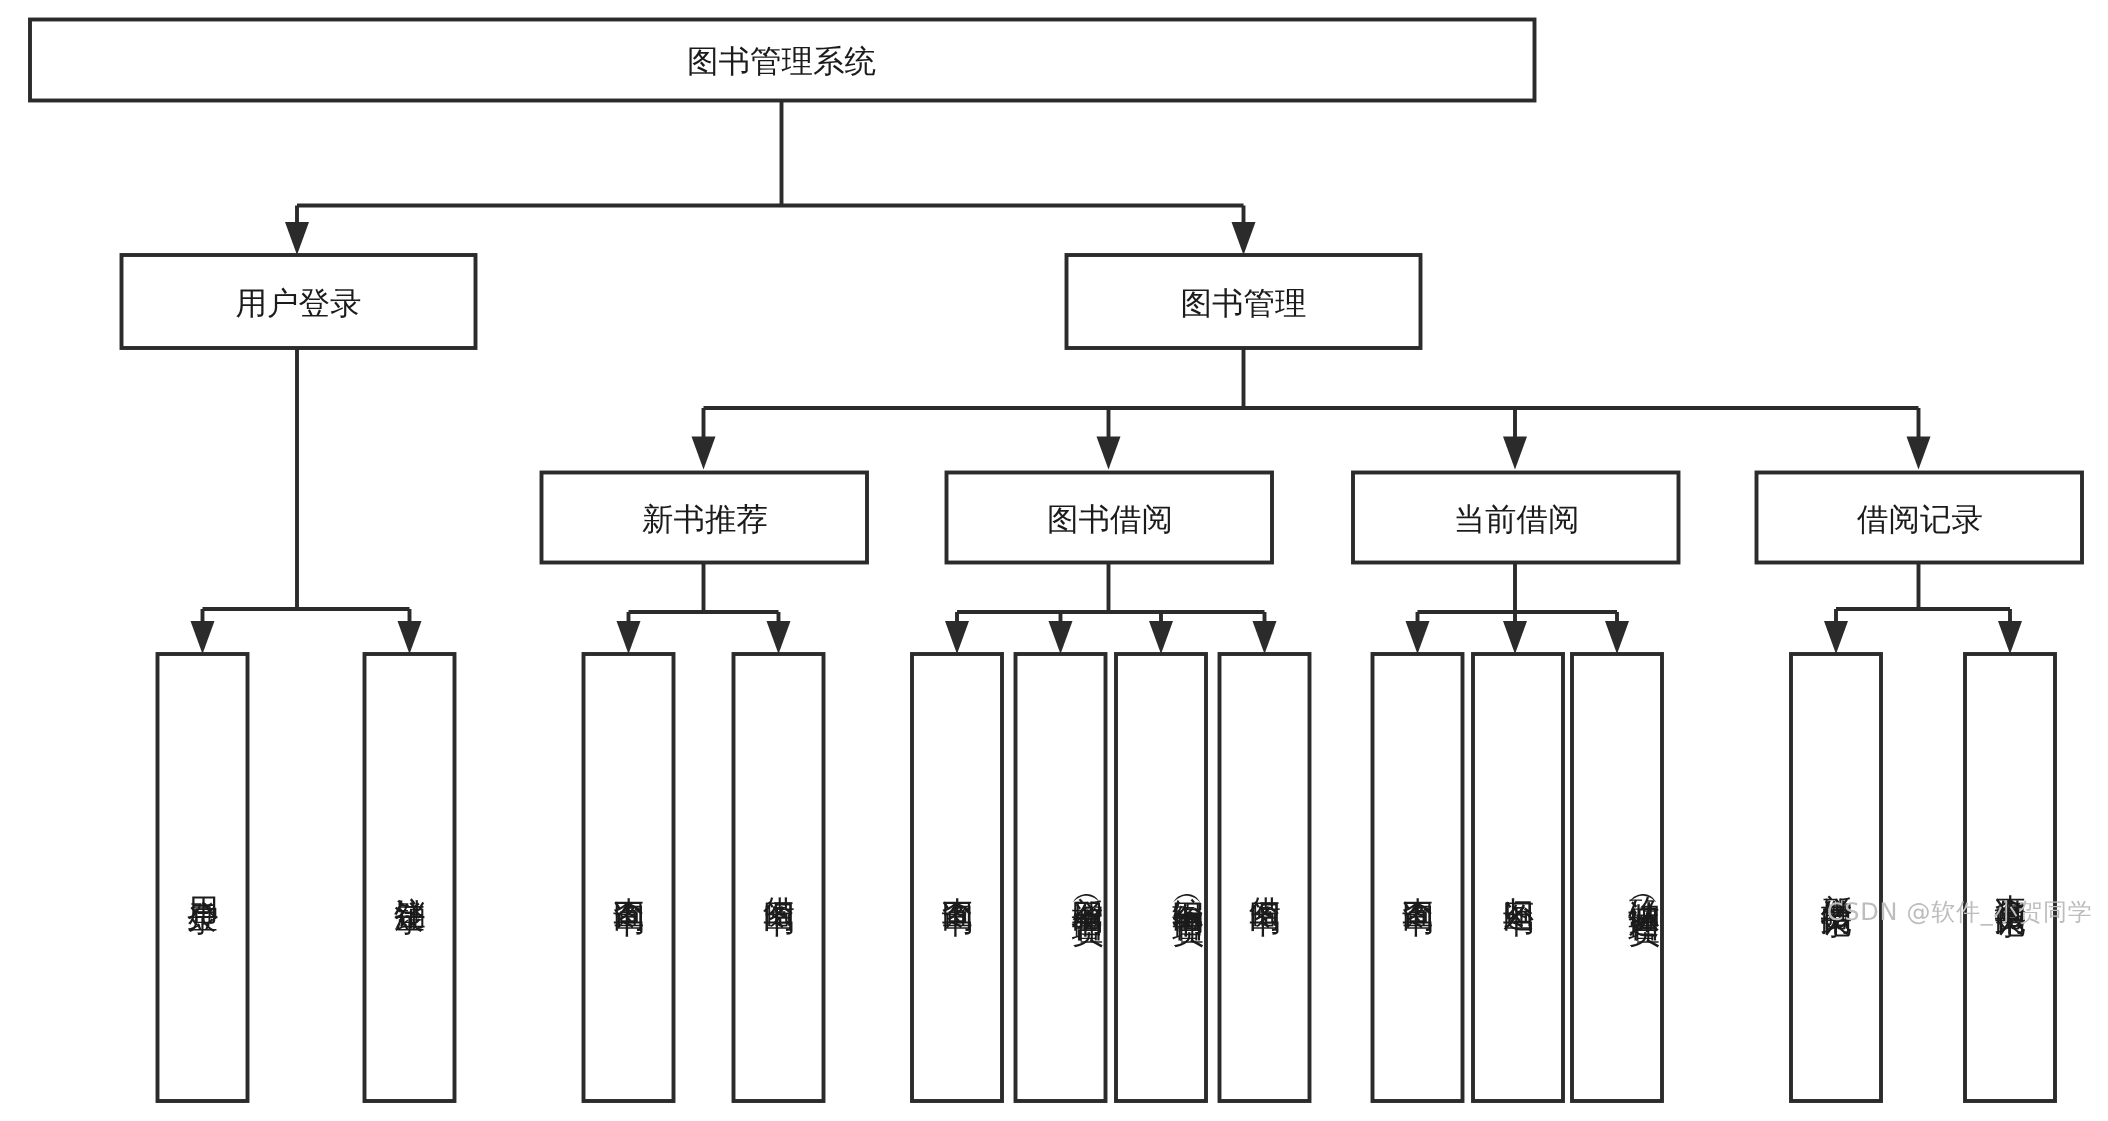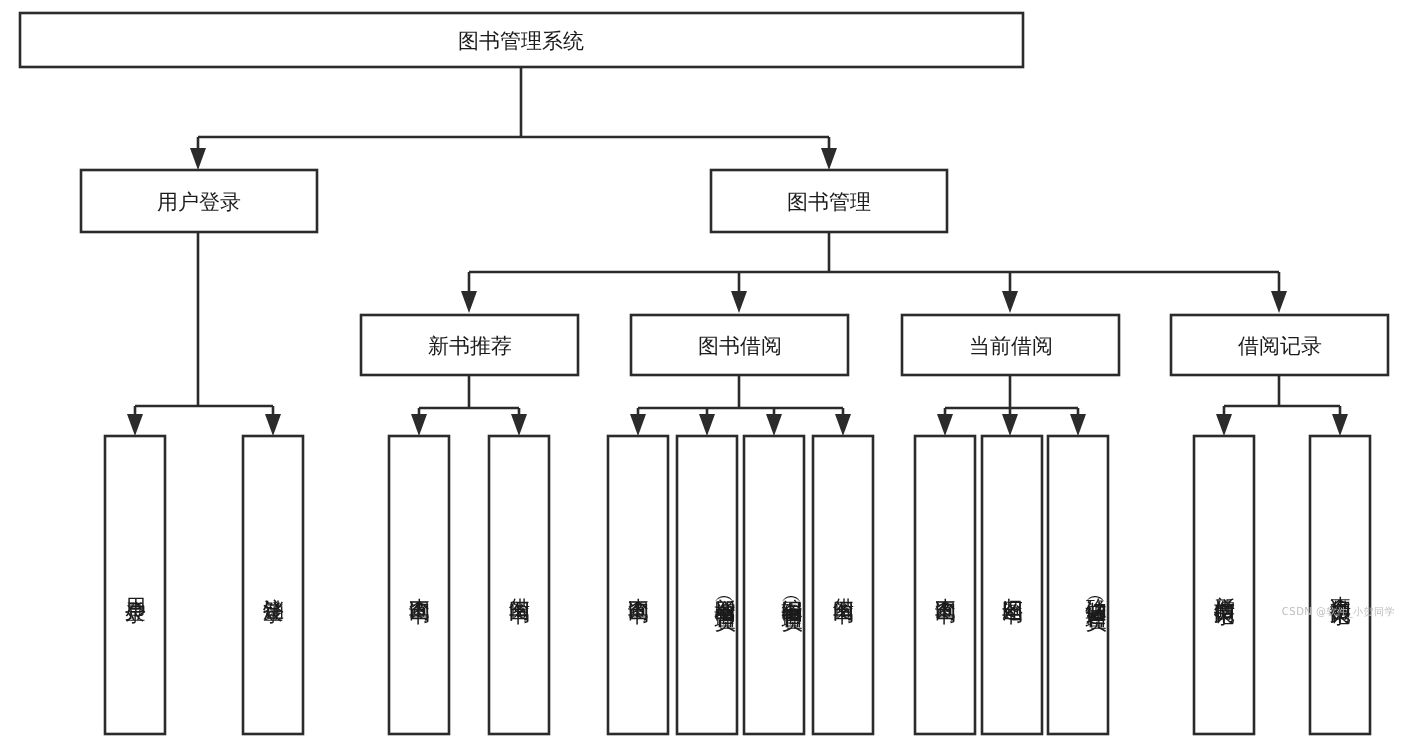--- a/index.html
+++ b/index.html
@@ -60,21 +60,21 @@
     letter-spacing: 2px;
     color: #1b1b1b;
     white-space: nowrap;
     pointer-events: none;
   }
   #watermark {
     position: absolute;
     right: 10px;
     bottom: 6px;
     font-family: "DejaVu Sans", "Liberation Sans", sans-serif;
-    font-size: 10px;
+    font-size: 16px;
     color: #bdbdbd;
     letter-spacing: 0.5px;
     white-space: nowrap;
   }
 </style>
 </head>
 <body>
 
 <div id="diagram-root">
 

